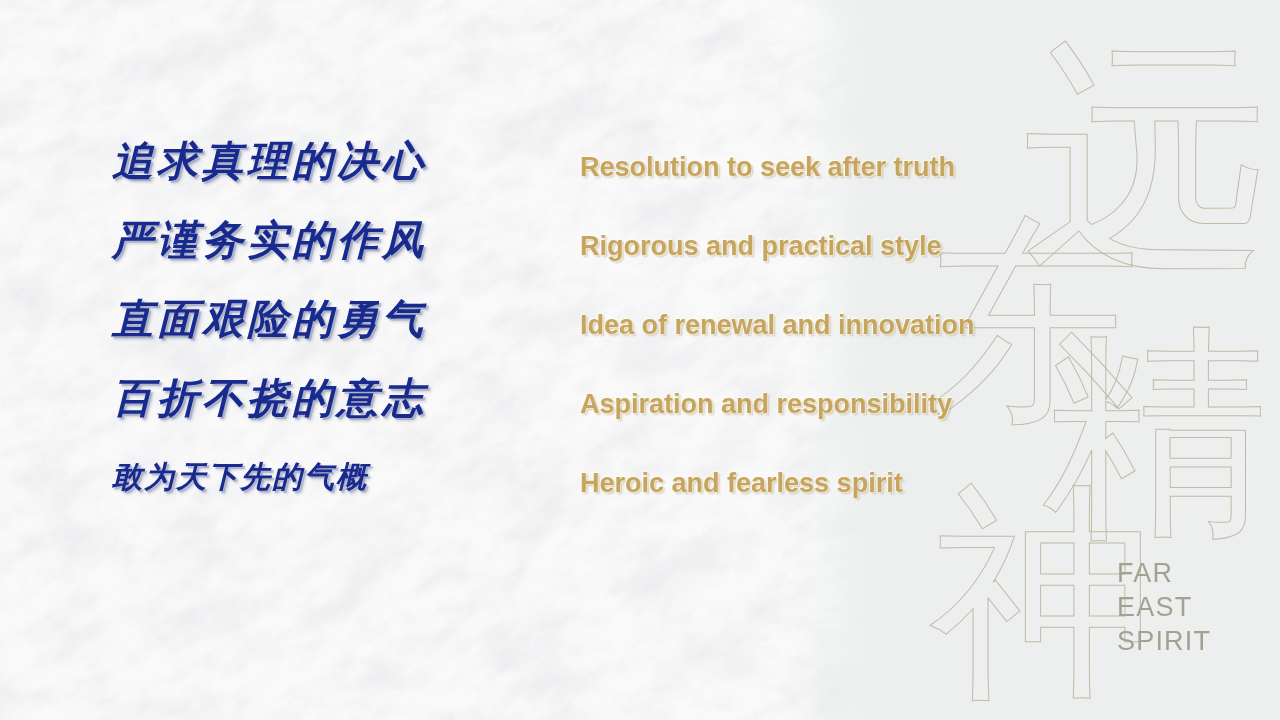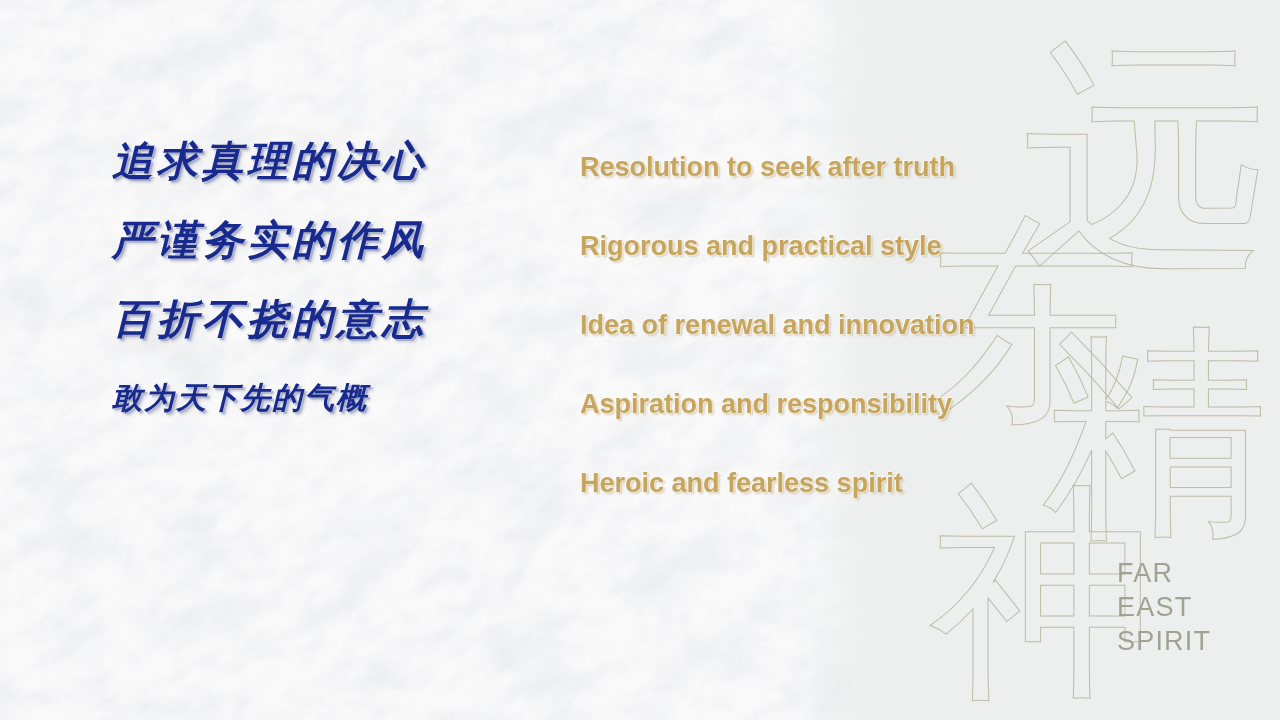--- a/index.html
+++ b/index.html
@@ -179,20 +179,21 @@
   <div class="deco-layer">
     <span class="deco-char" style="left:1022px; top:34px; font-size:246px;">远</span>
     <span class="deco-char" style="left:925px; top:215px; font-size:216px;">东</span>
     <span class="deco-char" style="left:1042px; top:320px; font-size:226px;">精</span>
     <span class="deco-char" style="left:930px; top:480px; font-size:226px;">神</span>
   </div>
 
   <div class="cn-col">
     <div class="cn-line">追求真理的决心</div>
     <div class="cn-line">严谨务实的作风</div>
+    <div class="cn-line">直面艰险的勇气</div>
     <div class="cn-line">百折不挠的意志</div>
     <div class="cn-line" style="font-size:30px; letter-spacing:2px;">敢为天下先的气概</div>
   </div>
 
   <div class="en-col">
     <div class="en-line">Resolution to seek after truth</div>
     <div class="en-line">Rigorous and practical style</div>
     <div class="en-line">Idea of renewal and innovation</div>
     <div class="en-line">Aspiration and responsibility</div>
     <div class="en-line">Heroic and fearless spirit</div>

